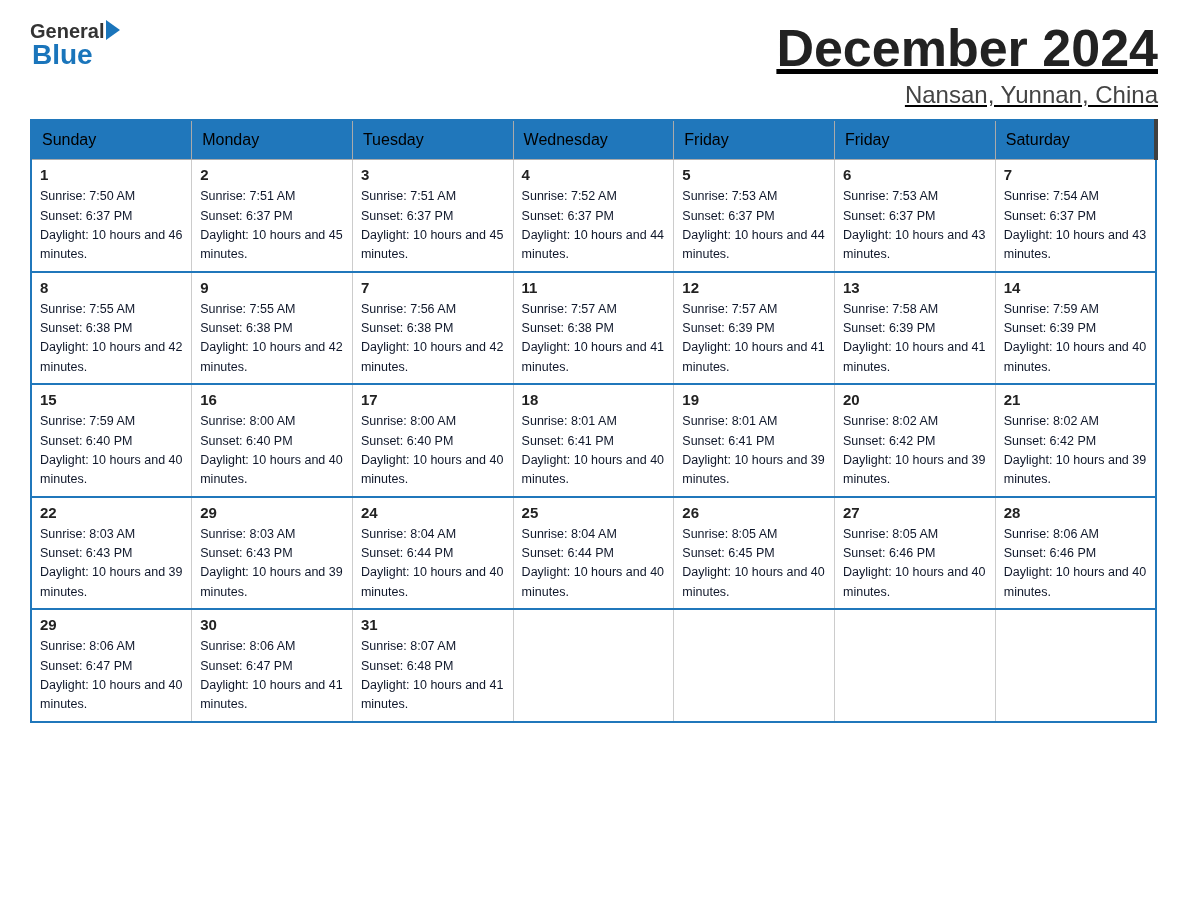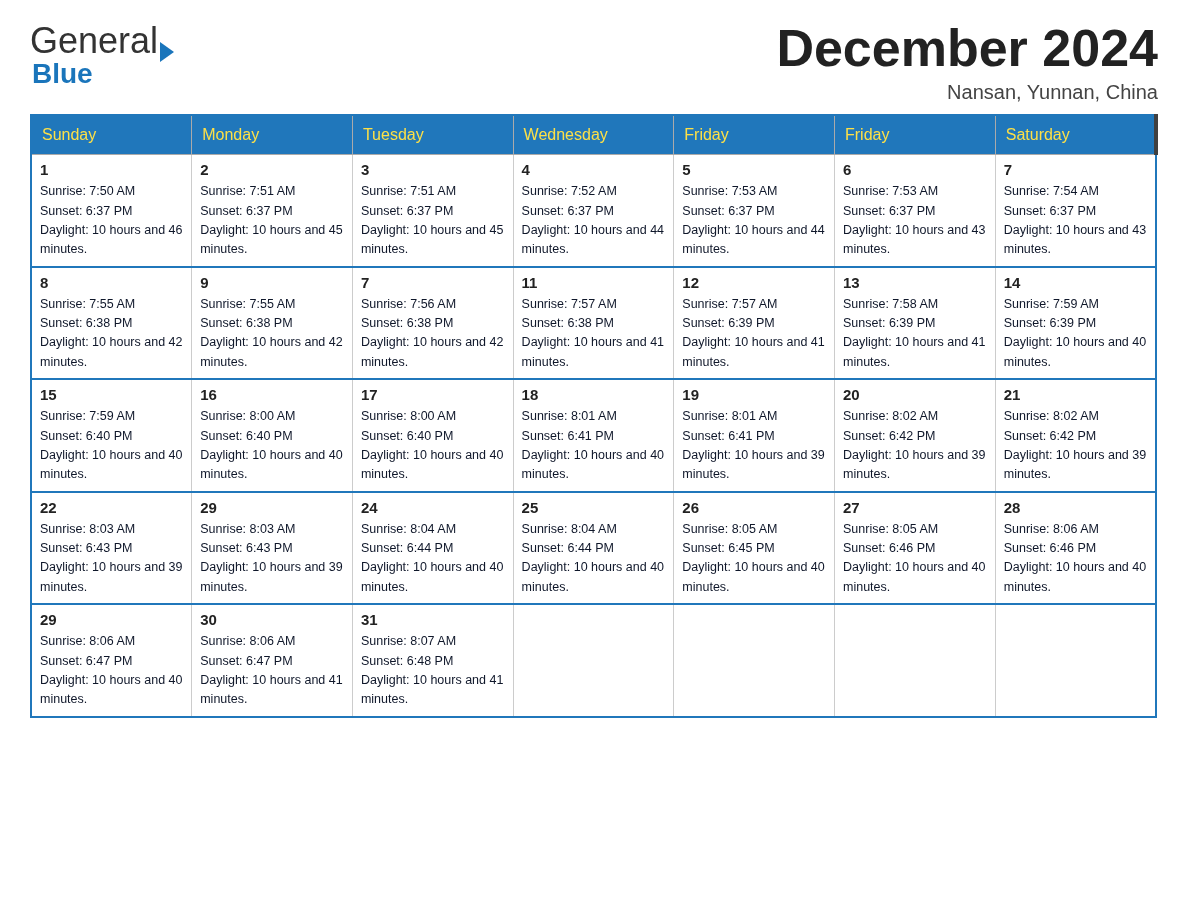--- a/index.html
+++ b/index.html
@@ -16,56 +16,56 @@
       align-items: flex-start;
       margin-bottom: 10px;
     }
     .logo {
       display: flex;
       flex-direction: column;
       align-items: flex-start;
     }
     .logo-text {
       display: flex;
-      align-items: flex-end;
-      font-size: 36px;
-      font-weight: normal;
+      align-items: flex-start;
+      font-size: 20px;
+      font-weight: bold;
       color: #333;
     }
     .logo-general { color: #333; }
     .logo-arrow {
       width: 0;
       height: 0;
       border-left: 14px solid #1a75bb;
       border-top: 10px solid transparent;
       border-bottom: 10px solid transparent;
       margin: 0 2px;
       display: inline-block;
     }
     .logo-blue { color: #1a75bb; font-size: 28px; font-weight: bold; }
-    .title-block { text-align: right; }
+    .title-block { text-align: right; text-decoration: underline; }
     .month-title {
       font-size: 52px;
       font-weight: bold;
       color: #222;
       line-height: 1.1;
     }
     .location {
-      font-size: 20px;
+      font-size: 24px;
       color: #444;
       margin-top: 4px;
     }
     .calendar {
       width: 100%;
       border-collapse: collapse;
       margin-top: 8px;
     }
     .calendar thead tr th {
       background-color: #2077bb;
-      color: #fde047;
+      color: #000000;
       font-size: 16px;
       font-weight: normal;
       padding: 10px 10px;
       text-align: left;
       border: 1px solid #aaa;
     }
     .calendar tbody tr td {
       vertical-align: top;
       border: 1px solid #ccc;
       padding: 6px 8px;

